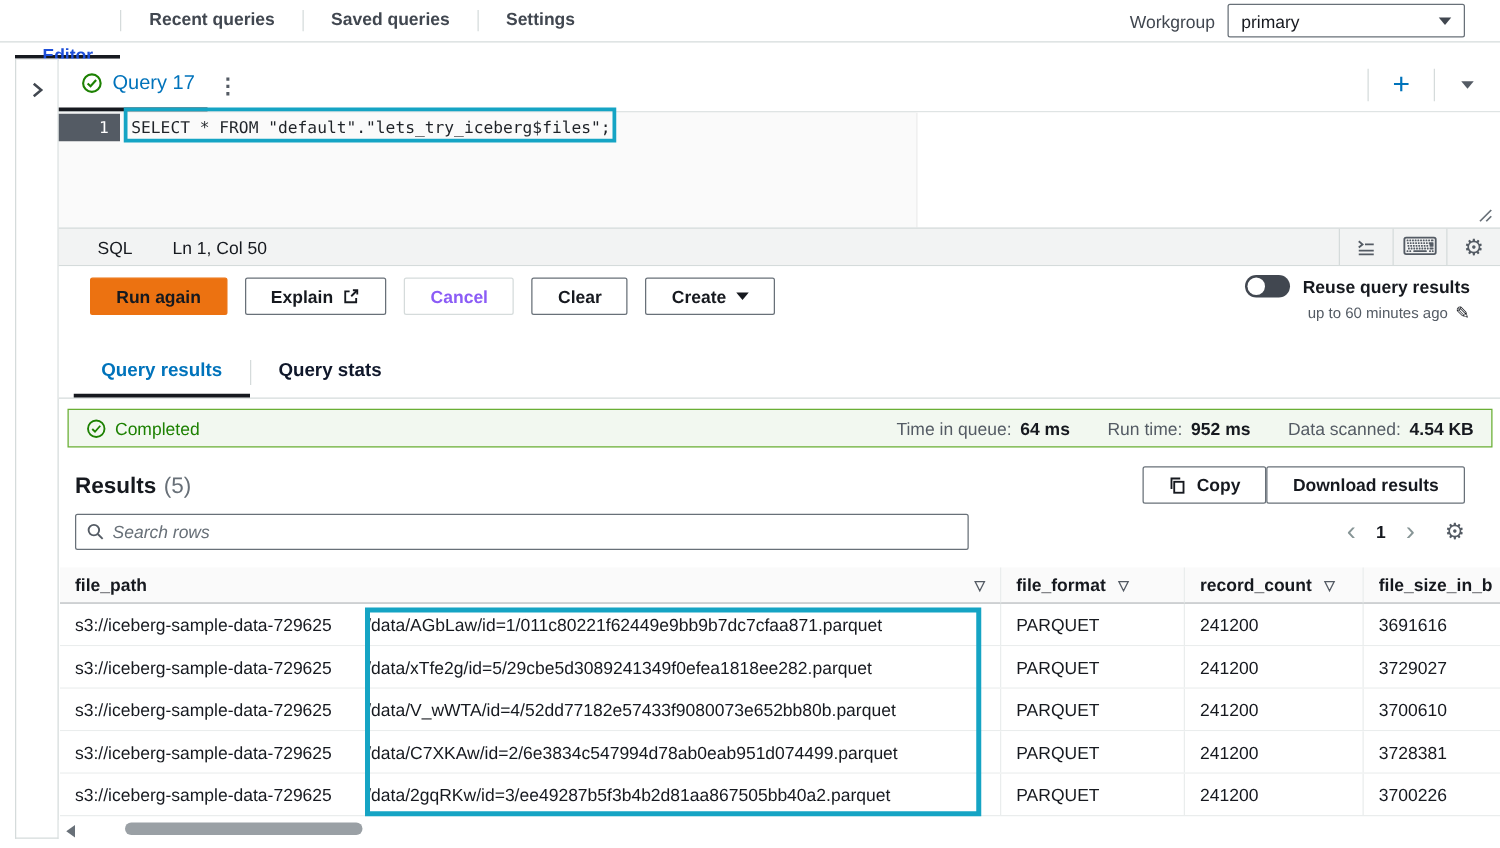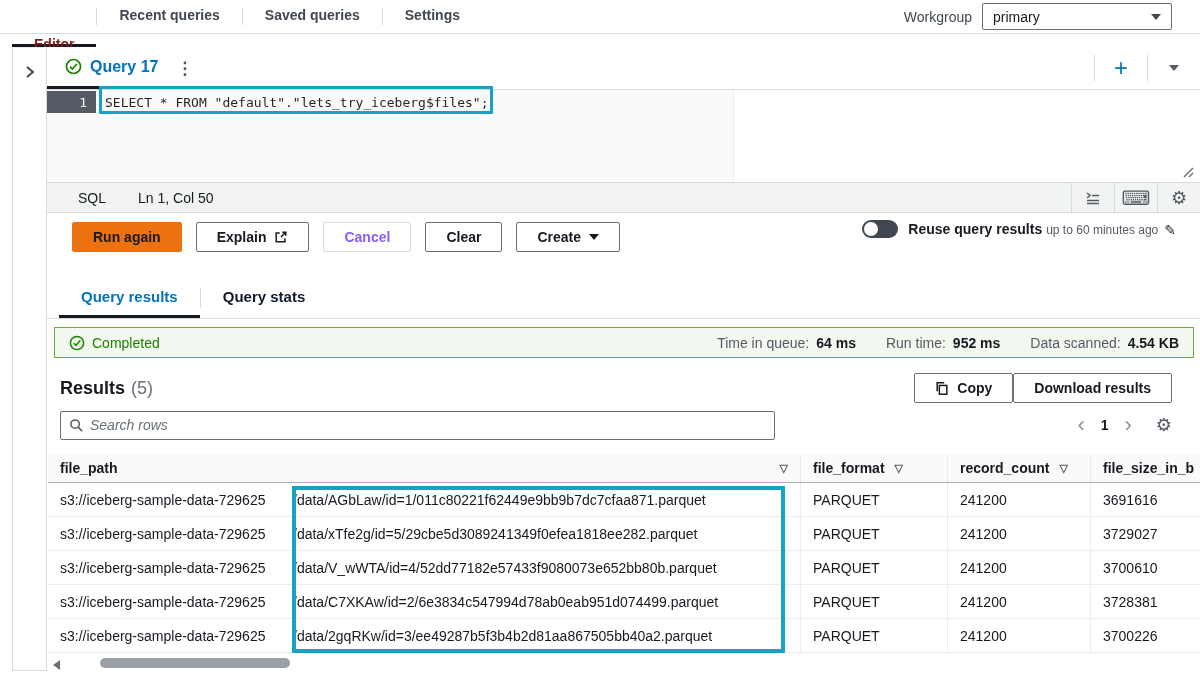--- a/index.html
+++ b/index.html
@@ -6,40 +6,40 @@
   html,body { background:#fff; }
   body { font-family:"Liberation Sans", sans-serif; color:#16191f; }
   #app { position:relative; width:1200px; height:678px; background:#fff; overflow:hidden; }
 
   
   #topnav { position:absolute; top:0; left:0; right:0; height:34px; background:#fff;
             border-bottom:1px solid #d5dbdb; display:flex; align-items:stretch; }
   .nav-tabs { display:flex; align-items:stretch; padding-left:12px; }
   .nav-tab { display:flex; align-items:center; padding:0 22px; font-size:14px; font-weight:700;
              color:#414750; cursor:pointer; border-bottom:3px solid transparent; }
-  .nav-tab.active { color:#7f1d1d; border-bottom-color:#16191f;margin-top:44px; }
+  .nav-tab.active { color:#1d4ed8; border-bottom-color:#16191f;margin-top:44px; }
   .nav-divider { width:1px; background:#d5dbdb; margin:8px 0; }
   .nav-right { margin-left:auto; display:flex; align-items:center; gap:10px; padding-right:28px; }
   .wg-label { font-size:14px; color:#414750; }
   .wg-select { width:190px; height:27px; border:1px solid #687078; border-radius:2px;
                display:flex; align-items:center; padding:0 10px; font-size:14px; cursor:pointer; }
   .caret-down { width:0; height:0; border-left:5px solid transparent; border-right:5px solid transparent;
                 border-top:6px solid #414750; margin-left:auto; }
 
   
   #sidebar { position:absolute; top:47px; left:12px; width:35px; height:624px; background:#fff;
              border:1px solid #d5dbdb; border-top:1px solid #eaeded; display:flex; justify-content:center; }
   #sidebar .chev { margin-top:16px; cursor:pointer; }
 
   
   #querybar { position:absolute; top:47px; left:47px; right:0; height:43px; background:#fff;
               border-bottom:1px solid #d5dbdb; display:flex; align-items:center; }
   .qtab { display:flex; align-items:center; gap:8px; padding:0 10px 0 18px; height:100%;
           border-bottom:3px solid #16191f; cursor:pointer; }
-  .qtab-title { color:#0073bb; font-size:16px; font-weight:700; }
+  .qtab-title { color:#0073bb; font-size:16px; font-weight:400; }
   .kebab { color:#545b64; font-size:17px; font-weight:700; padding:0 8px; cursor:pointer; letter-spacing:0; }
   .qbar-right { margin-left:auto; display:flex; align-items:center; height:100%; }
   .vdiv { width:1px; height:26px; background:#d5dbdb; }
   .icon-btn { width:52px; display:flex; align-items:center; justify-content:center; cursor:pointer; }
   .plus { color:#0073bb; font-size:24px; font-weight:400; line-height:1; }
 
   
   #editor { position:absolute; top:90px; left:47px; right:0; height:92px; background:#fafafa; }
   #editor .right-pane { position:absolute; top:0; left:686px; right:0; bottom:0; background:#fff;
                         border-left:1px solid #ececec; }
@@ -68,21 +68,21 @@
   .gear-glyph { font-size:18px; line-height:1; color:#545b64; }
 
   
   #actions { position:absolute; top:213px; left:47px; right:0; height:65px; background:#fff; }
   .btn-row { position:absolute; top:9px; left:25px; display:flex; gap:14px; }
   .btn { height:30px; padding:0 20px; font-size:14px; font-weight:700; border-radius:2px;
          display:flex; align-items:center; gap:8px; cursor:pointer; background:#fff;
          border:1px solid #687078; color:#16191f; font-family:"Liberation Sans", sans-serif; }
   .btn.primary { background:#ec7211; border-color:#ec7211; color:#16191f; }
   .btn.disabled { border-color:#d5dbdb; color:#8b5cf6; cursor:default; }
-  .reuse { position:absolute; top:7px; right:24px; display:flex; flex-direction:row; align-items:flex-end; gap:4px; }
+  .reuse { position:absolute; top:7px; right:24px; display:flex; flex-direction:column; align-items:flex-end; gap:4px; }
   .reuse-top { display:flex; align-items:center; gap:10px; }
   .toggle { width:36px; height:18px; background:#414750; border-radius:9px; position:relative; cursor:pointer; }
   .toggle .knob { position:absolute; top:2px; left:2px; width:14px; height:14px; background:#fff; border-radius:50%; }
   .reuse-label { font-size:14px; font-weight:700; color:#16191f; }
   .reuse-sub { font-size:12px; color:#545b64; display:flex; align-items:center; gap:6px; }
   .pencil { font-size:14px; color:#16191f; cursor:pointer; }
 
   
   #rtabs { position:absolute; top:278px; left:47px; right:0; height:41px; background:#fff;
            border-bottom:1px solid #d5dbdb; display:flex; align-items:stretch; padding-left:12px;text-align:right; }

